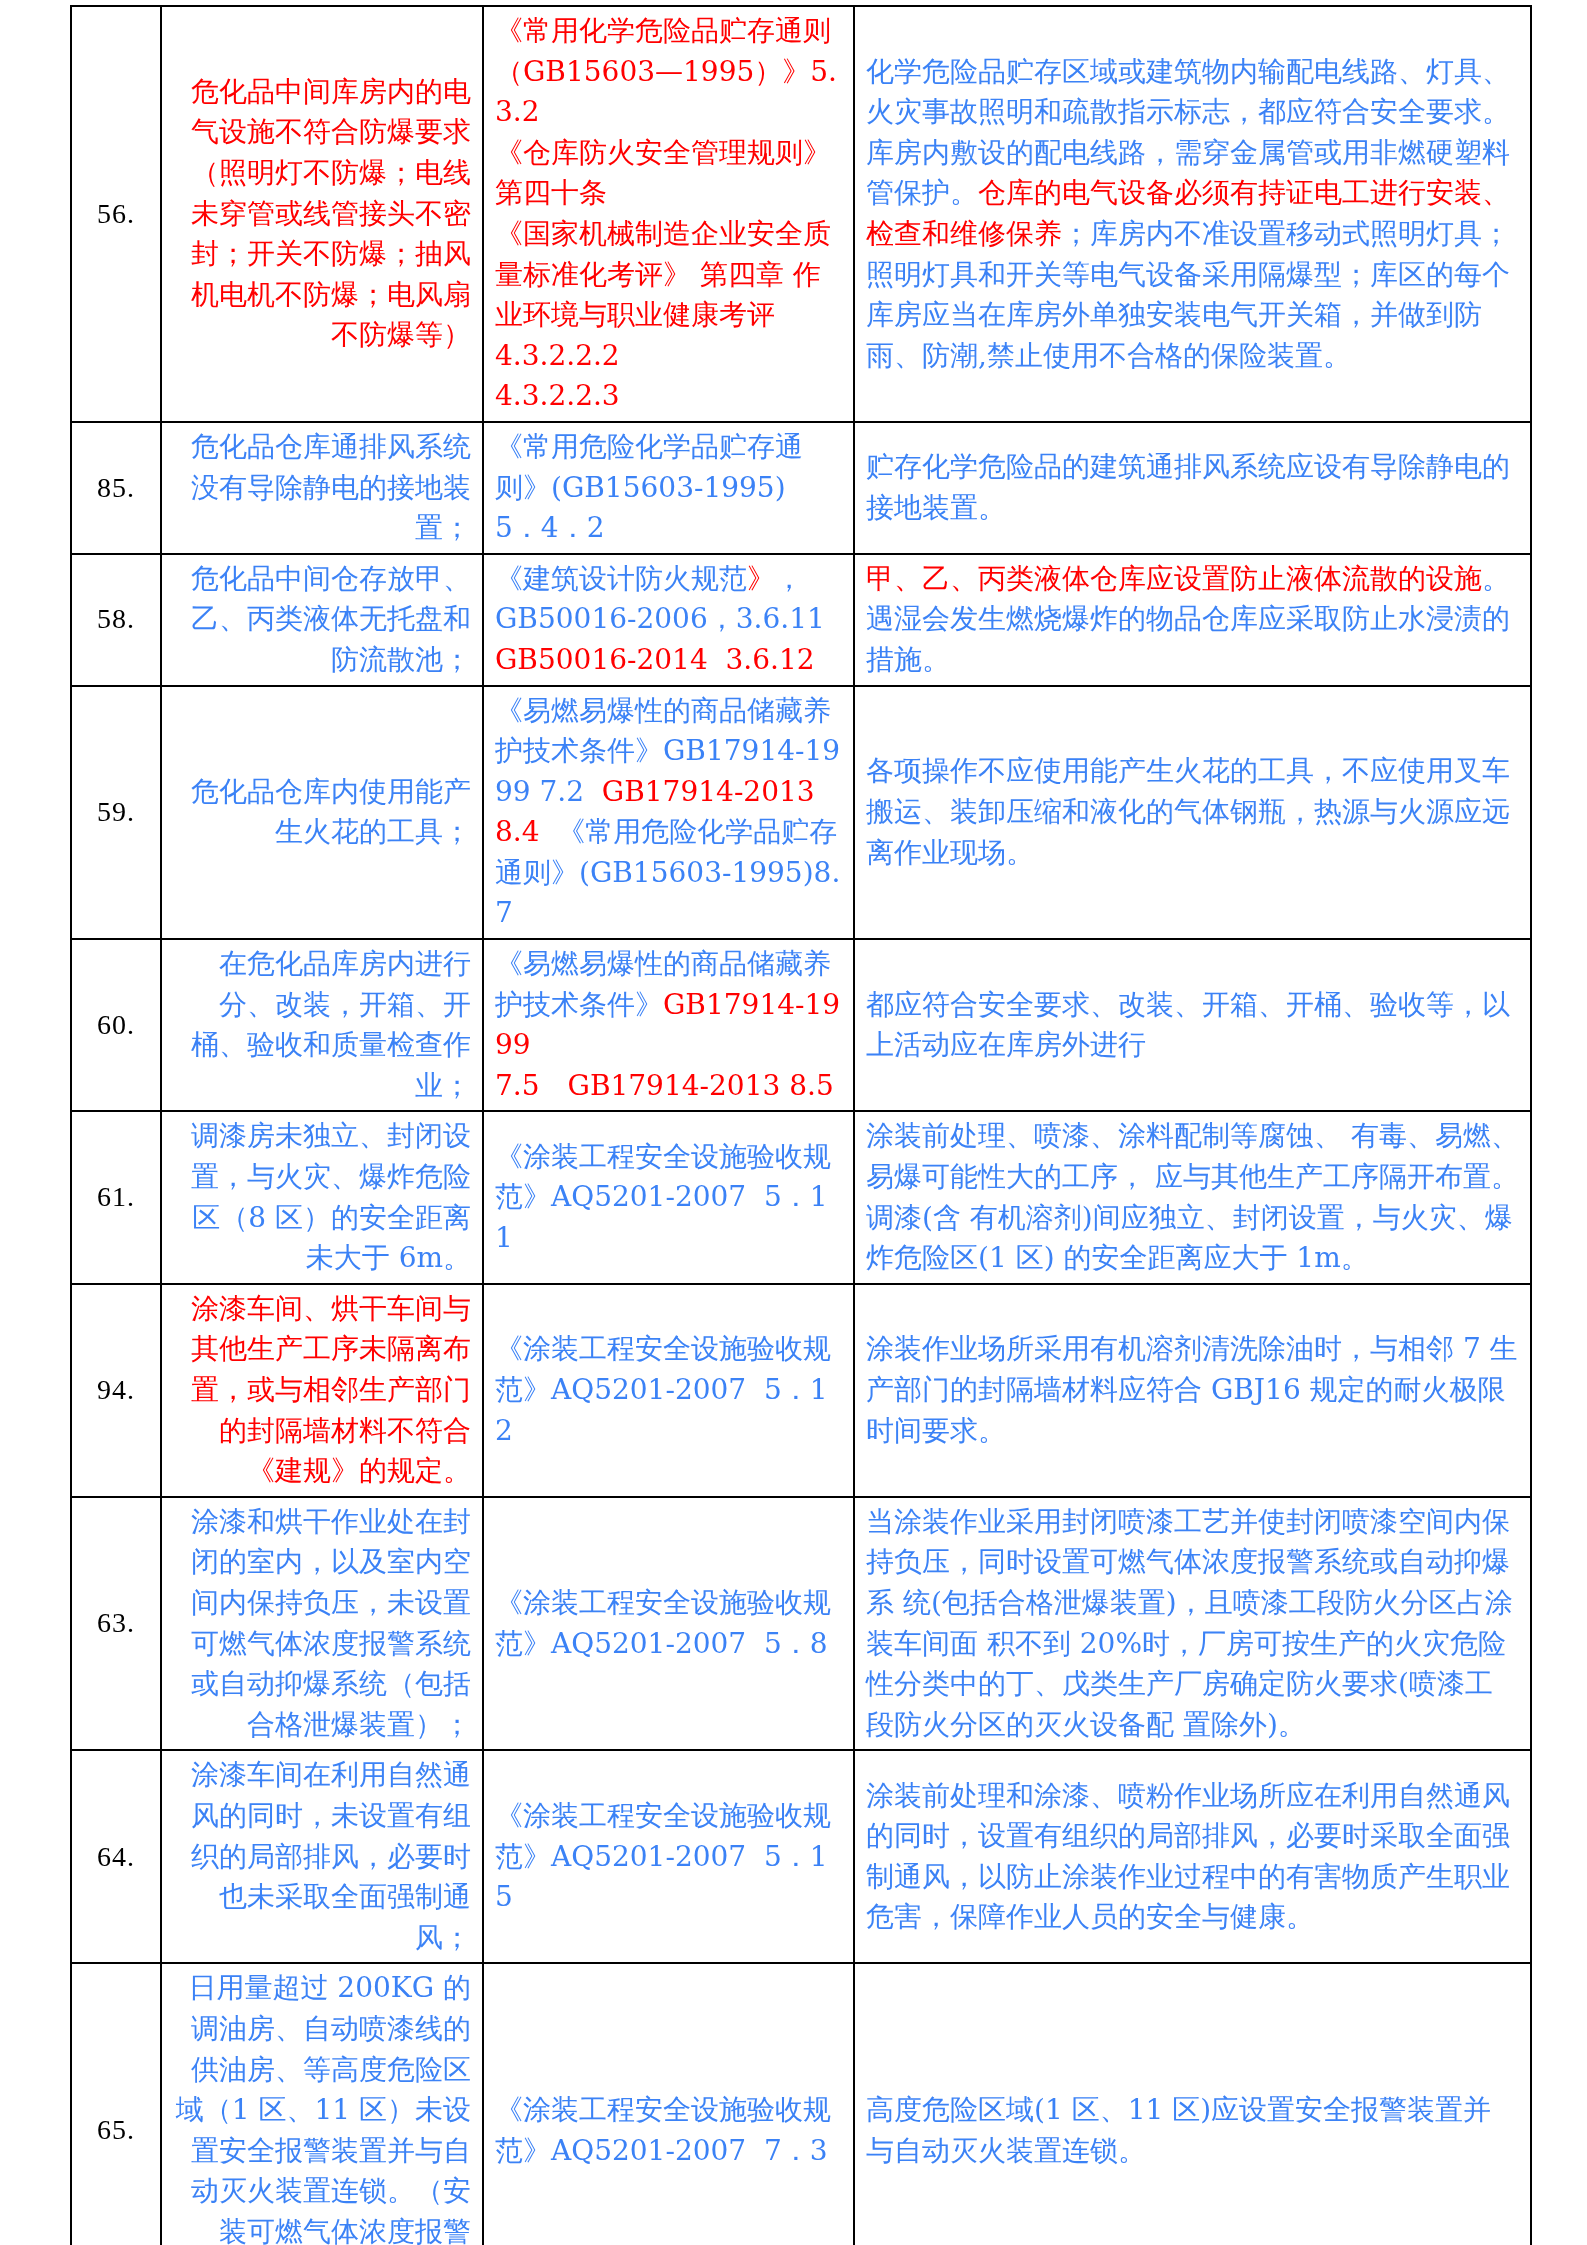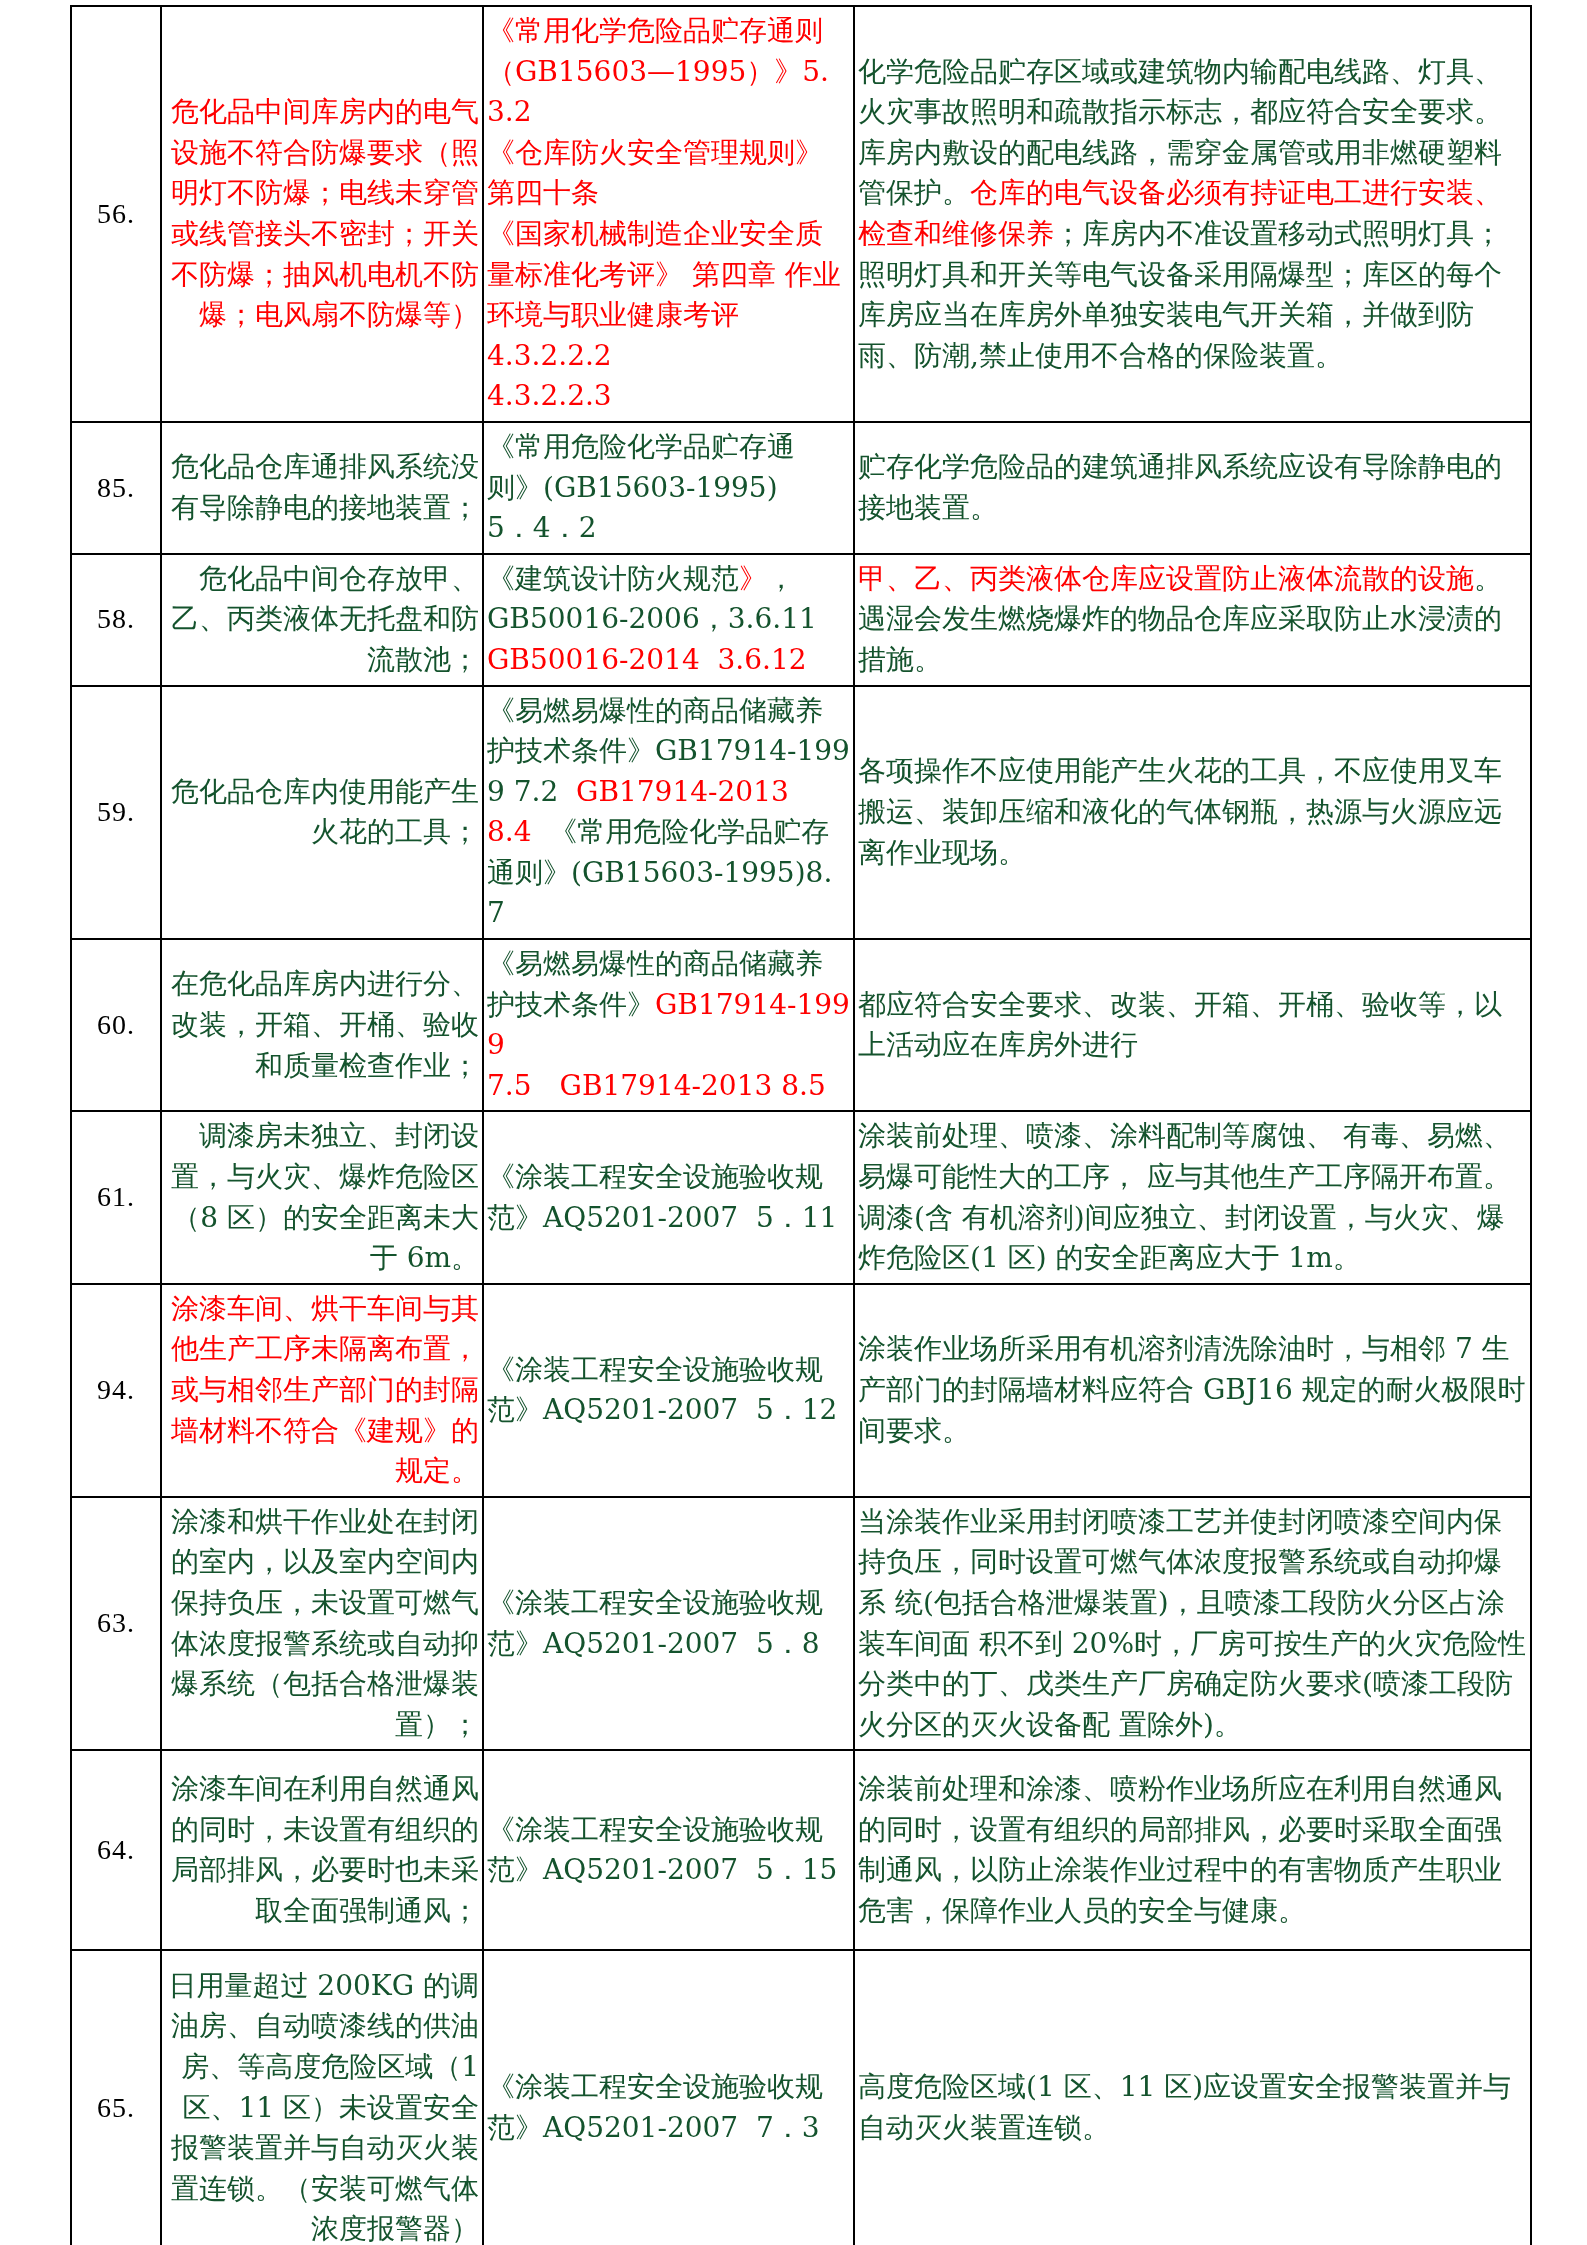--- a/index.html
+++ b/index.html
@@ -18,40 +18,40 @@
     position: absolute;
     left: 70px;
     top: 5px;
     width: 1460px;
     border-collapse: collapse;
     table-layout: fixed;
   }
   table.doc-table td {
     border: 2px solid #000000;
     vertical-align: middle;
-    padding: 4px 3px;
+    padding: 4px 11px;
     font-size: 28px;
     line-height: 1.45;
     white-space: pre-wrap;
     word-break: break-all;
     color: #000000;
     margin-left: 34px;
   }
   td.cell-no {
     text-align: center;
     font-size: 30px;
     padding: 0 2px;
     letter-spacing: 1px;
     font-family: Liberation Serif, serif;
   }
   td.cell-desc { text-align: right; }
   td.cell-reg  { text-align: left; }
   td.cell-req  { text-align: left; padding: 4px 9px; }
   .seg-red   { color: #ff0000; }
-  .seg-black { color: #14532d; }
+  .seg-black { color: #3b82f6; }
 </style>
 </head>
 <body>
 
 <div class="page">
   <table class="doc-table">
     <colgroup>
       <col style="width:90px">
       <col style="width:322px">
       <col style="width:371px">

